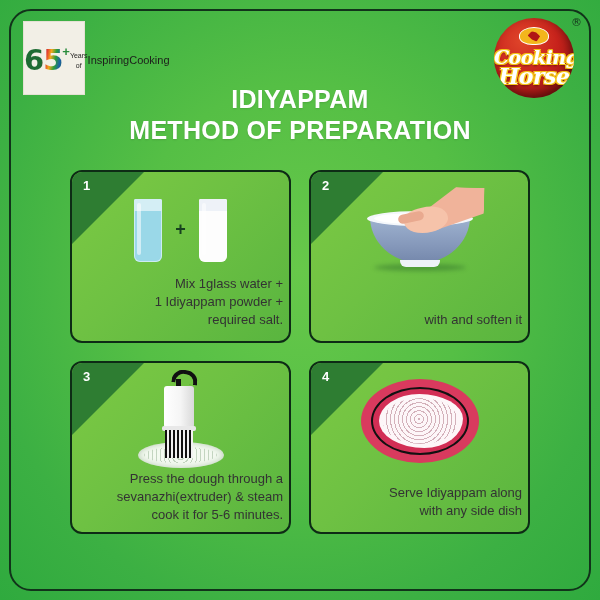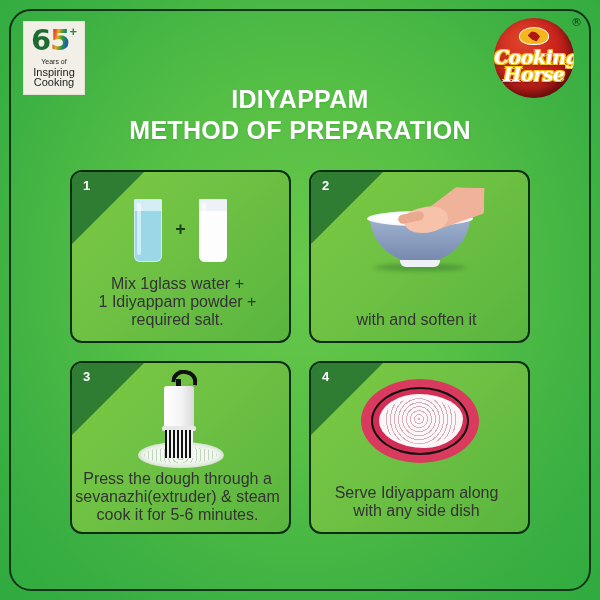--- a/index.html
+++ b/index.html
@@ -36,21 +36,21 @@
   
   #anniversary-badge {
     position: absolute;
     left: 24px;
     top: 22px;
     width: 60px;
     height: 72px;
     background: #f2efe6;
     box-shadow: 0 0 0 1px #e5e1d4;
     display: flex;
-    flex-direction: column;
+    flex-direction: row;
     align-items: center;
     justify-content: flex-start;
     padding-top: 4px;
     box-sizing: border-box;
   }
   .badge-num-row {
     position: relative;
     display: flex;
     align-items: flex-start;
     line-height: 1;
@@ -130,21 +130,21 @@
     color: #ffffff;
     font-weight: bold;
     font-family: "DejaVu Serif", serif;
     font-style: italic;
     text-shadow:
       -1.2px -1.2px 0 #f5c518, 1.2px -1.2px 0 #f5c518,
       -1.2px 1.2px 0 #f5c518, 1.2px 1.2px 0 #f5c518,
       0 2px 2px rgba(0,0,0,.4);
   }
   #brand-word-1 { top: 28px; font-size: 19px; letter-spacing: -0.5px;}
-  #brand-word-2 { top: 45px; font-size: 19px; letter-spacing: -0.5px;}
+  #brand-word-2 { top: 45px; font-size: 22px; letter-spacing: -0.5px;}
   #brand-reg {
     position: absolute;
     right: -4px;
     top: -2px;
     font-size: 11px;
     color: #15361d;
     font-family: "DejaVu Sans", sans-serif;
   }
 
   
@@ -211,23 +211,23 @@
     display: flex;
     align-items: center;
     justify-content: center;
     z-index: 2;
   }
   .step-caption {
     position: absolute;
     left: 0;
     right: 6px;
     bottom: 12px;
-    text-align: center;
+    text-align: right;
     color: #333333;
-    font-size: 16px;
+    font-size: 13px;
     line-height: 18px;
     z-index: 2;
   }
   .step-card.tall .step-caption { bottom: 8px; }
 
   
   .glass-row { display: flex; align-items: flex-end; gap: 13px; }
   .glass {
     position: relative;
     width: 28px;

